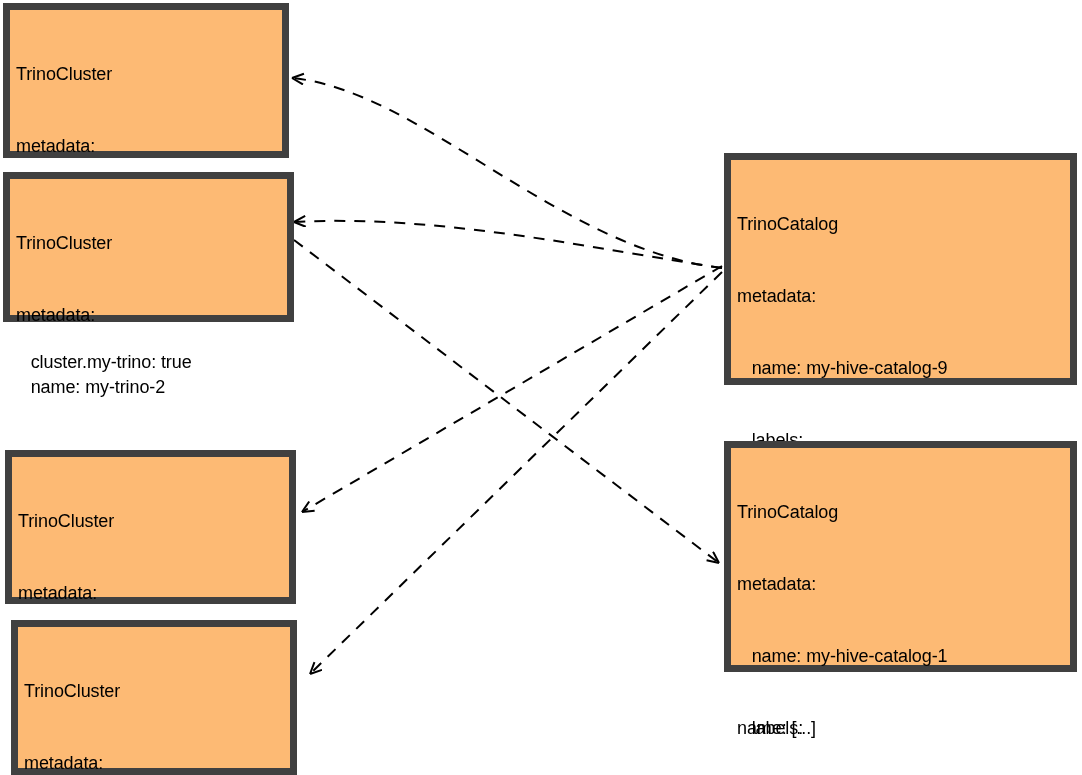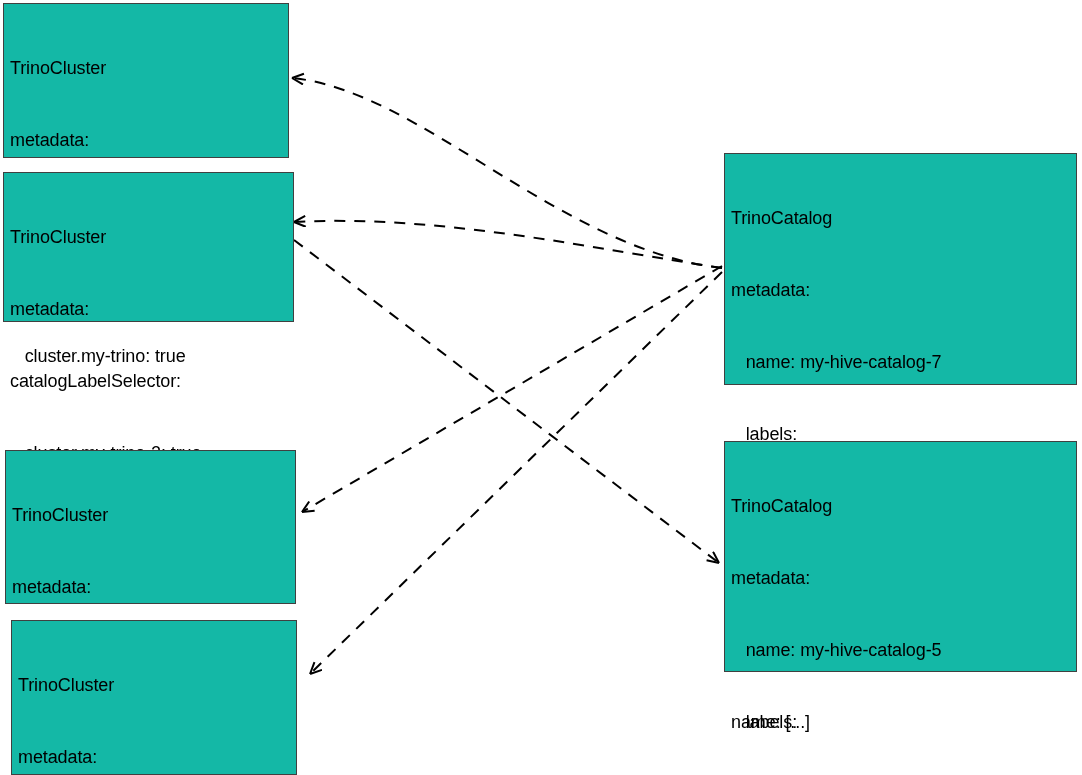--- a/index.html
+++ b/index.html
@@ -23,22 +23,22 @@
     position: absolute;
     left: 0;
     top: 0;
     width: 1082px;
     height: 775px;
     pointer-events: none;
   }
   .node {
     position: absolute;
     box-sizing: border-box;
-    background: #14b8a6;
-    border: 1px solid #404040;
+    background: #fdba74;
+    border: 7px solid #404040;
     z-index: 2;
   }
   .node-text {
     position: absolute;
     left: 6px;
     top: 4px;
     right: 2px;
     font-size: 18px;
     line-height: 24px;
     white-space: pre;
@@ -78,20 +78,21 @@
       <span class="line-row">   name: my-trino</span>
       <span class="line-row">catalogLabelSelector:</span>
       <span class="line-row">   cluster.my-trino: true</span>
     </div>
   </div>
 
   <div class="node" style="left:3px; top:172px; width:291px; height:150px;">
     <div class="node-text">
       <span class="line-row">TrinoCluster</span>
       <span class="line-row">metadata:</span>
+      <span class="line-row">   name: my-trino-2</span>
       <span class="line-row">catalogLabelSelector:</span>
       <span class="line-row">   cluster.my-trino-2: true</span>
     </div>
   </div>
 
   <div class="node" style="left:5px; top:450px; width:291px; height:154px;">
     <div class="node-text">
       <span class="line-row">TrinoCluster</span>
       <span class="line-row">metadata:</span>
       <span class="line-row">   name: my-trino-blue</span>
@@ -107,33 +108,33 @@
       
       
       
     </div>
   </div>
 
   <div class="node" style="left:724px; top:153px; width:353px; height:232px;">
     <div class="node-text">
       <span class="line-row">TrinoCatalog</span>
       <span class="line-row">metadata:</span>
-      <span class="line-row">   name: my-hive-catalog-7</span>
+      <span class="line-row">   name: my-hive-catalog-9</span>
       <span class="line-row">   labels:</span>
       <span class="line-row">      cluster.my-trino: true</span>
       <span class="line-row">      cluster.my-trino-2: true</span>
       <span class="line-row">      env.dev: true</span>
       <span class="line-row">name: [...]</span>
     </div>
   </div>
 
   <div class="node" style="left:724px; top:441px; width:353px; height:231px;">
     <div class="node-text">
       <span class="line-row">TrinoCatalog</span>
       <span class="line-row">metadata:</span>
-      <span class="line-row">   name: my-hive-catalog-5</span>
+      <span class="line-row">   name: my-hive-catalog-1</span>
       <span class="line-row">   labels:</span>
       
       
     </div>
   </div>
 
 </div>
 
 </body></html>

